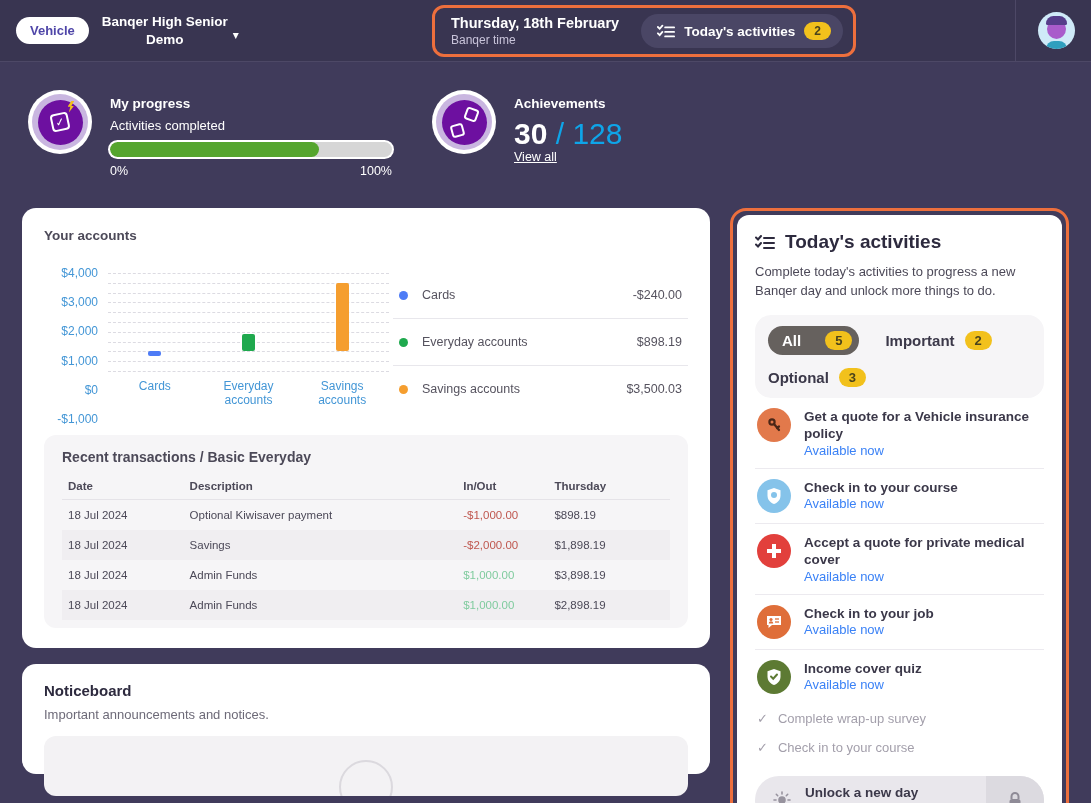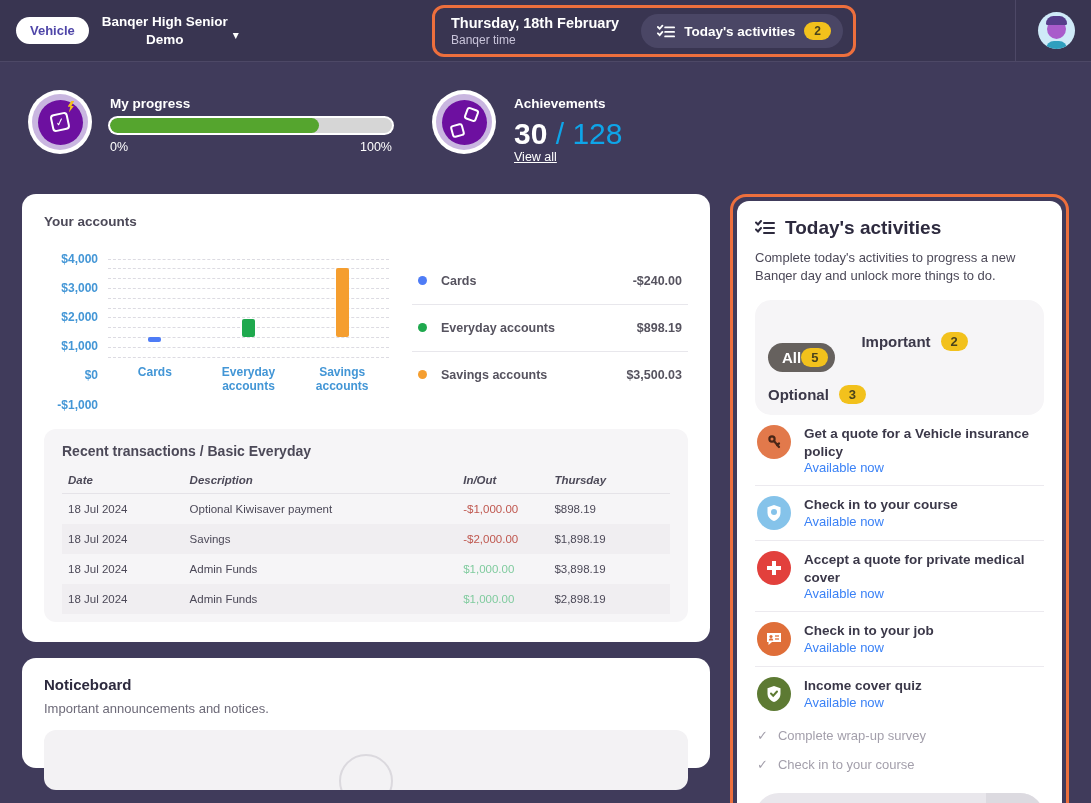--- a/index.html
+++ b/index.html
@@ -67,21 +67,21 @@
   .ach-num { color:#fff; font-size:30px; font-weight:bold; line-height:1.05; }
   .ach-total { color:#0ea5e9; font-weight:normal; }
   .view-all { color:#fff; font-size:12.5px; text-decoration:underline; cursor:pointer; }
   
   .main { display:grid; grid-template-columns:688px 1fr; gap:20px; padding:6px 22px 0; }
   .card { background:#fff; border-radius:14px; }
   
   .fin-card { padding:20px 22px; }
   .fin-title { font-size:19px; font-weight:bold; color:#2d2a3e; margin-bottom:16px; }
   .fin-sub { font-size:13.5px; font-weight:bold; color:#4c4958; margin-bottom:22px; }
-  .chart-row { display:flex; gap:23px; margin-bottom:24px;font-weight:bold; }
+  .chart-row { display:flex; gap:4px; margin-bottom:16px; }
   .chart-wrap { width:345px; position:relative; padding-left:64px; }
   .plot { position:relative; height:98px; margin-top:8px; }
   .gridline { position:absolute; left:0; right:0; border-top:1.5px dashed #dcdbe2; }
   .ytick { position:absolute; right:70px; transform:translateY(-50%); font-size:12px;
     color:#4396d6; white-space:nowrap; }
   .y-axis { position:absolute; left:0; top:8px; bottom:0; width:60px; }
   .y-axis .ytick { right:6px; }
   .bar { position:absolute; width:13px; border-radius:2px; }
   .x-axis { position:relative; height:40px; margin-top:8px; }
   .xtick { position:absolute; width:90px; text-align:center; font-size:12px;
@@ -89,21 +89,21 @@
   .legend { flex:1; display:flex; flex-direction:column; justify-content:center; }
   .legend-row { display:flex; align-items:center; gap:14px; padding:16px 6px; }
   .legend-row + .legend-row { border-top:1px solid #e8e7ec; }
   .legend-dot { width:9px; height:9px; border-radius:50%; flex:none; }
   .legend-label { flex:1; font-size:12.5px; color:#56535f; }
   .legend-value { font-size:12.5px; color:#56535f; }
   
   .tx { background:#f6f5f7; border-radius:12px; padding:14px 18px 8px; }
   .tx-title { font-size:14px; font-weight:bold; color:#4c4958; margin-bottom:8px; }
   table { width:100%; border-collapse:collapse; font-size:11.5px; color:#4c4958; }
-  th { text-align:left; font-weight:bold; padding:7px 6px; border-bottom:1px solid #e5e3e8;font-style:italic; }
+  th { text-align:left; font-weight:bold; padding:7px 6px; border-bottom:1px solid #e5e3e8; }
   td { padding:9px 6px; }
   tbody tr:nth-child(even) { background:#f0eef1; }
   .col-date { width:20%; } .col-desc { width:45%; } .col-io { width:15%; } .col-bal { width:20%; }
   td.neg { color:#bf564e; } td.pos { color:#7fcb9e; }
   
   .notice-card { margin-top:16px; padding:18px 22px; height:110px; }
   .notice-title { font-size:15px; font-weight:bold; color:#2d2a3e; margin-bottom:8px; }
   .notice-sub { font-size:13px; color:#6d6a78; margin-bottom:14px; }
   .notice-empty { background:#f3f2f4; border-radius:12px; height:60px; position:relative;
     overflow:hidden; }
@@ -114,21 +114,21 @@
     align-self:start; }
   .panel { background:#fff; border-radius:12px; padding:16px 18px 16px; }
   .panel-head { display:flex; align-items:center; gap:10px; margin-bottom:10px; }
   .panel-title { font-size:19px; font-weight:bold; color:#2d2a3e; }
   .panel-desc { font-size:13px; color:#4c4958; line-height:1.45; margin-bottom:14px; }
   .filters { background:#f6f5f7; border-radius:16px; padding:11px 13px; display:flex;
     flex-wrap:wrap; gap:13px 26px; align-items:center; }
   .filter { display:flex; align-items:center; gap:10px; font-size:15px; font-weight:bold;
     color:#3b3849; cursor:pointer; }
   .filter.selected { background:#66615e; color:#fff; border-radius:999px;
-    padding:5px 7px 5px 14px; gap:0;margin-top:32px; }
+    padding:5px 7px 5px 14px; gap:24px; }
   .filter .count-badge { font-size:13px; }
   
   .activity { display:flex; gap:13px; padding:10px 2px; align-items:flex-start; }
   .activity.bordered { border-bottom:1px solid #eceaef; }
   .act-icon { width:34px; height:34px; border-radius:50%; flex:none; display:flex;
     align-items:center; justify-content:center; }
   .act-title { font-size:13.5px; font-weight:bold; color:#3b3849; line-height:1.3; }
   .act-status { font-size:13px; color:#3b82f6; margin-top:0; }
   .done-row { display:flex; align-items:center; gap:10px; padding:7px 2px; color:#a39fab;
     font-size:13px; }
@@ -188,20 +188,21 @@
     <div class="badge">
       <div class="badge-mid">
           <div class="badge-core">
         <div class="check-tile">✓</div>
             <div class="bolt"></div>
       </div>
         </div>
     </div>
     <div class="hero-col">
       <div class="hero-title">My progress</div>
+      <div class="hero-sub">Activities completed</div>
       <div class="pbar">
         <div class="pfill" style="width: 74%;"></div>
       </div>
       <div class="plabels">
         <span>0%</span>
         <span>100%</span>
       </div>
     </div>
   </div>
 

